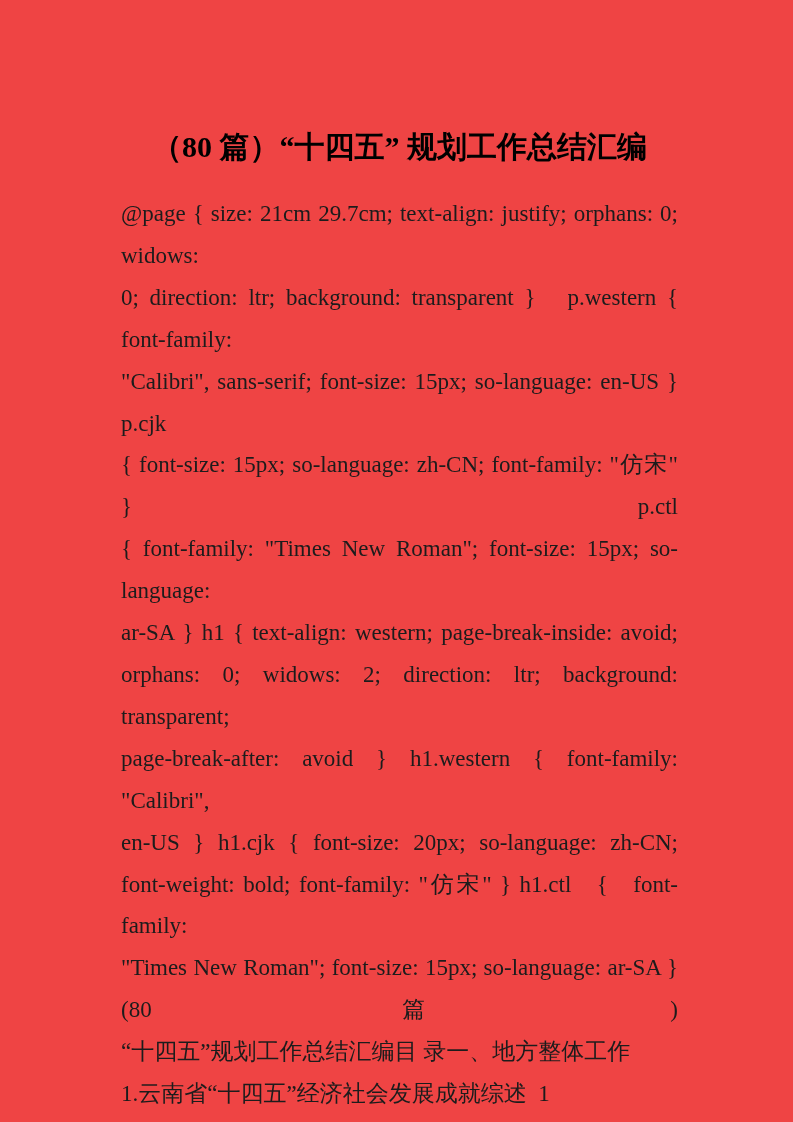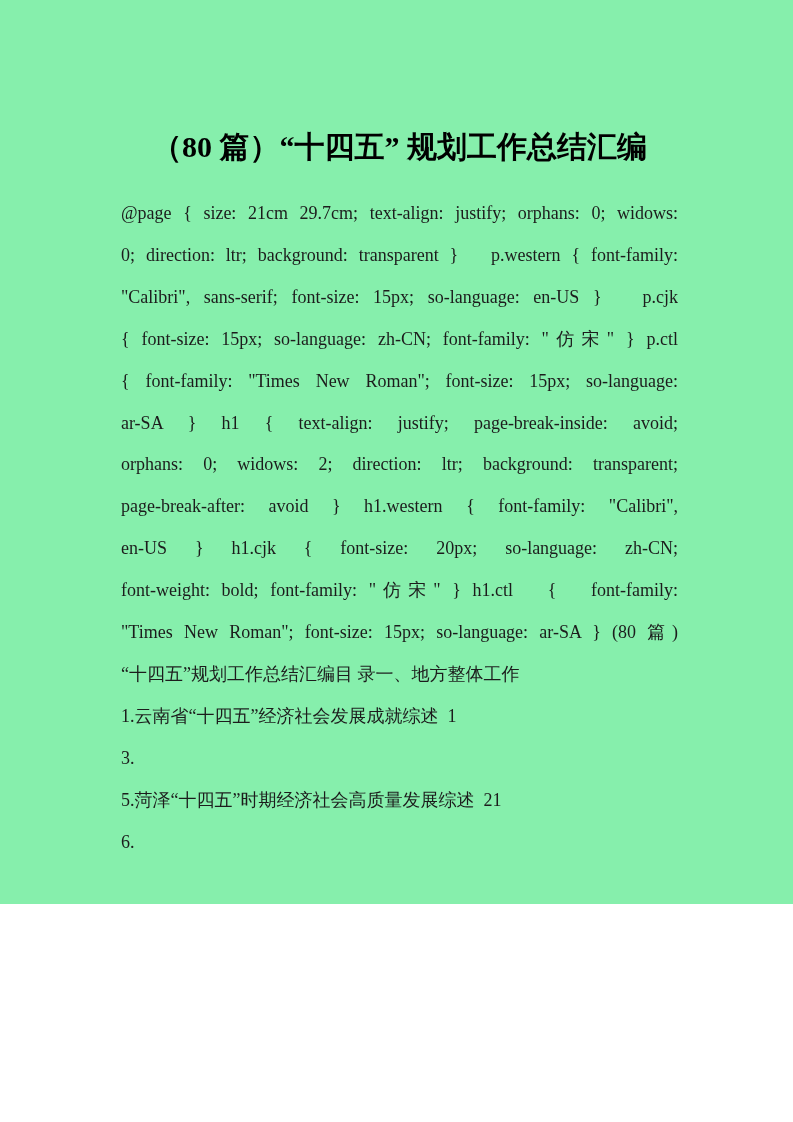--- a/index.html
+++ b/index.html
@@ -9,38 +9,38 @@
   body {
     width: 793px;
     height: 1122px;
     background: #ffffff;
     overflow: hidden;
     font-family: "Liberation Serif", "DejaVu Serif", serif;
   }
   .doc {
     box-sizing: border-box;
     width: 793px;
-    height: 904px;
+    height: 1122px;
     padding: 126px 115px 0 121px;
-    background: #86efac;
+    background: #ef4444;
   }
   .doc-title {
     margin: 0 0 25px 0;
     font-size: 30px;
     font-weight: bold;
     line-height: 42px;
     text-align: center;
     color: #000000;
     white-space: nowrap;
   }
   .body-lines {
     width: 557px;
   }
   .line {
-    font-size: 18px;
+    font-size: 23px;
     line-height: 41.9px;
     color: #1c1c1c;
     white-space: pre-wrap;
     text-align: left;
   }
   .line.just {
     text-align: justify;
     text-align-last: justify;
     -moz-text-align-last: justify;
   }
@@ -49,21 +49,21 @@
 <body>
 
 <div class="doc">
   <h1 class="doc-title">（80 篇）“十四五” 规划工作总结汇编</h1>
   <div class="body-lines" id="body-lines">
       <div class="line just">@page { size: 21cm 29.7cm; text-align: justify; orphans: 0; widows:</div>
       <div class="line just">0; direction: ltr; background: transparent }   p.western { font-family:</div>
       <div class="line just">"Calibri", sans-serif; font-size: 15px; so-language: en-US }   p.cjk</div>
       <div class="line just">{ font-size: 15px; so-language: zh-CN; font-family: "仿宋" } p.ctl</div>
       <div class="line just">{ font-family: "Times New Roman"; font-size: 15px; so-language:</div>
-      <div class="line just">ar-SA } h1 { text-align: justify; page-break-inside: avoid;</div>
+      <div class="line just">ar-SA } h1 { text-align: western; page-break-inside: avoid;</div>
       <div class="line just">orphans: 0; widows: 2; direction: ltr; background: transparent;</div>
       <div class="line just">page-break-after: avoid } h1.western { font-family: "Calibri",</div>
       <div class="line just">en-US } h1.cjk { font-size: 20px; so-language: zh-CN;</div>
       <div class="line just">font-weight: bold; font-family: "仿宋" } h1.ctl   {   font-family:</div>
       <div class="line just">"Times New Roman"; font-size: 15px; so-language: ar-SA } (80 篇)</div>
       <div class="line">“十四五”规划工作总结汇编目 录一、地方整体工作</div>
       <div class="line">1.云南省“十四五”经济社会发展成就综述  1</div>
       <div class="line">3.</div>
       <div class="line">5.菏泽“十四五”时期经济社会高质量发展综述  21</div>
       <div class="line">6.</div>

